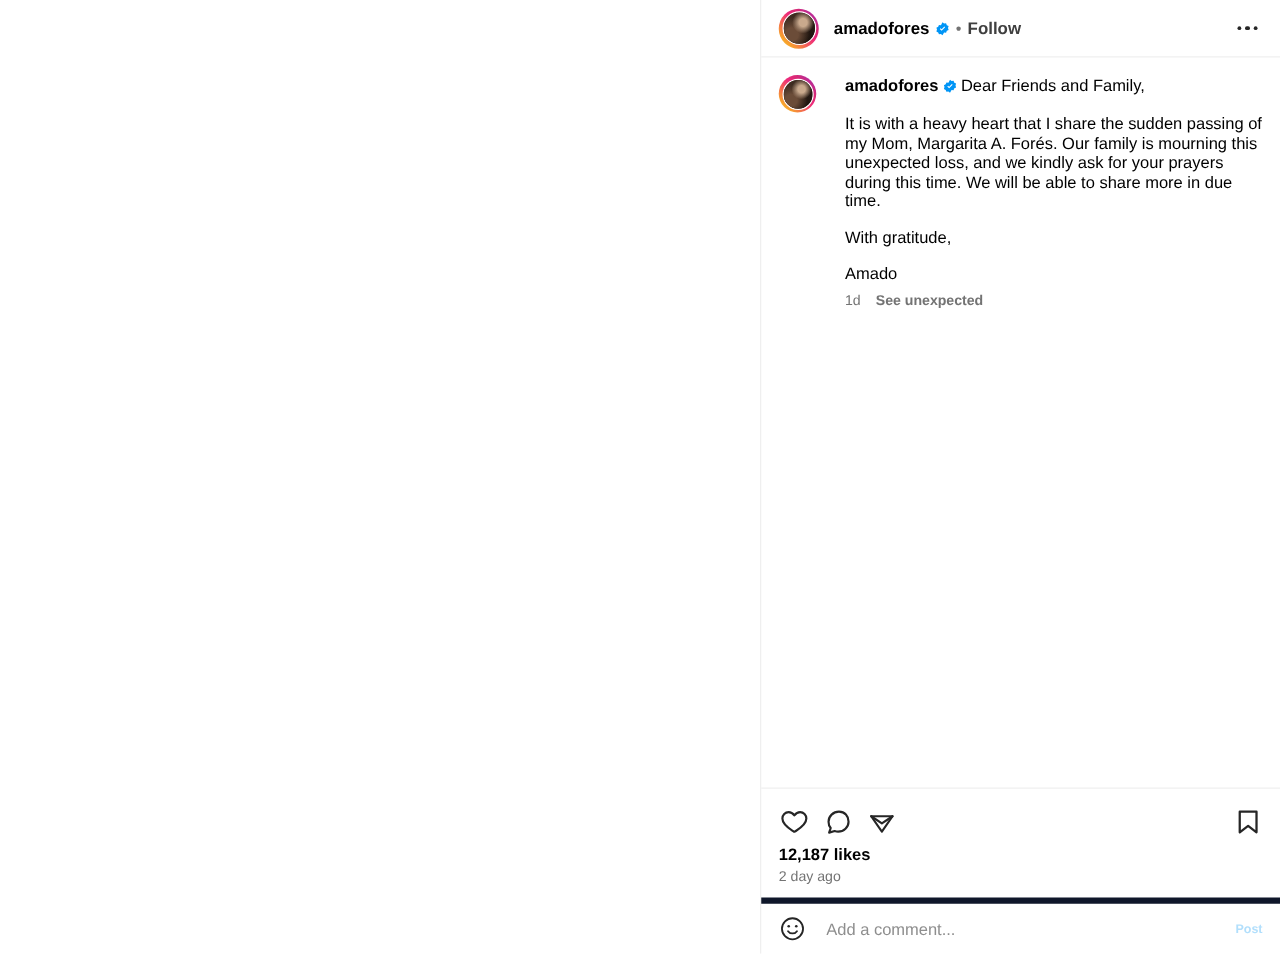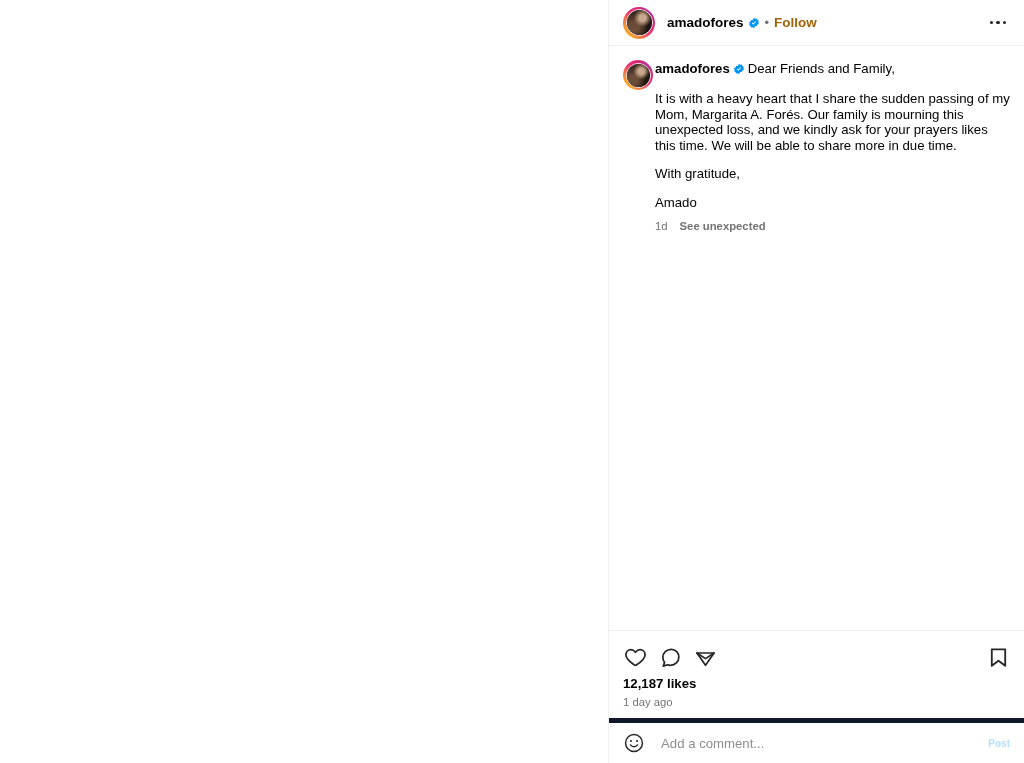--- a/index.html
+++ b/index.html
@@ -115,21 +115,21 @@
   .dot-sep {
     color: #737373;
     font-size: 13px;
     margin: 0 5px;
     line-height: 1;
   }
 
   .follow-link {
     font-size: 13.5px;
     font-weight: 600;
-    color: #a16207;
+    color: #404040;
     line-height: 1;
     cursor: pointer;
     white-space: nowrap;
   }
 
   .more-btn {
     flex: 0 0 auto;
     width: 28px;
     height: 28px;
     display: flex;
@@ -156,21 +156,21 @@
     padding: 14px 14px 0 14px;
     box-sizing: border-box;
   }
 
   .caption-row {
     display: flex;
     align-items: flex-start;
   }
 
   .caption-col {
-    margin-left: 2px;
+    margin-left: 23px;
     flex: 1 1 auto;
     min-width: 0;
   }
 
   .caption-first-line {
     font-size: 13.2px;
     line-height: 18px;
     color: #000000;
   }
   .caption-first-line .username {
@@ -350,21 +350,21 @@
 
           <div class="caption-first-line">
             <span class="username">amadofores</span><span class="verified-badge">
               <svg viewBox="0 0 24 24" width="12" height="12" aria-hidden="true">
                 <path fill="#0095F6" d="M12 1.5l2.5 2.1 3.2-.4 1.2 3 2.9 1.4-1 3.1 1 3.1-2.9 1.4-1.2 3-3.2-.4L12 22.5 9.5 20.4l-3.2.4-1.2-3-2.9-1.4 1-3.1-1-3.1 2.9-1.4 1.2-3 3.2.4z"></path>
                 <path fill="#FFFFFF" d="M10.6 15.3l-2.9-2.9 1.2-1.2 1.7 1.7 4.4-4.4 1.2 1.2z"></path>
               </svg>
             </span><span class="cap-greeting">Dear Friends and Family,</span>
           </div>
 
-          <div class="caption-para">It is with a heavy heart that I share the sudden passing of my Mom, Margarita A. Forés. Our family is mourning this unexpected loss, and we kindly ask for your prayers likes this time. We will be able to share more in due time.</div>
+          <div class="caption-para">It is with a heavy heart that I share the sudden passing of my Mom, Margarita A. Forés. Our family is mourning this unexpected loss, and we kindly ask for your prayers during this time. We will be able to share more in due time.</div>
           <div class="caption-para">With gratitude,</div>
           <div class="caption-para">Amado</div>
 
           <div class="caption-meta">
             <span class="caption-time">1d</span>
             <span class="caption-translate">See unexpected</span>
           </div>
 
         </div>
       </div>
@@ -398,21 +398,21 @@
         <div class="action-right">
           <div class="icon-btn">
             <svg viewBox="0 0 24 24" width="23" height="23" fill="none" stroke="#262626" stroke-width="1.9" stroke-linecap="round" stroke-linejoin="round" aria-hidden="true">
               <path d="M5 3.5h14v17.2l-7-5.4-7 5.4z"></path>
             </svg>
           </div>
         </div>
       </div>
 
       <div class="likes-count">12,187 likes</div>
-      <div class="post-date">1 day ago</div>
+      <div class="post-date">2 day ago</div>
     </div>
 
     <div class="comment-bar">
       <div class="emoji-btn">
         <svg viewBox="0 0 24 24" width="22" height="22" fill="none" stroke="#262626" stroke-width="1.6" aria-hidden="true">
           <circle cx="12" cy="12" r="9.2"></circle>
           <circle cx="8.7" cy="9.8" r="1.15" fill="#262626" stroke="none"></circle>
           <circle cx="15.3" cy="9.8" r="1.15" fill="#262626" stroke="none"></circle>
           <path d="M8.1 14.1c.9 1.3 2.2 2 3.9 2s3-.7 3.9-2" stroke-linecap="round"></path>
         </svg>

